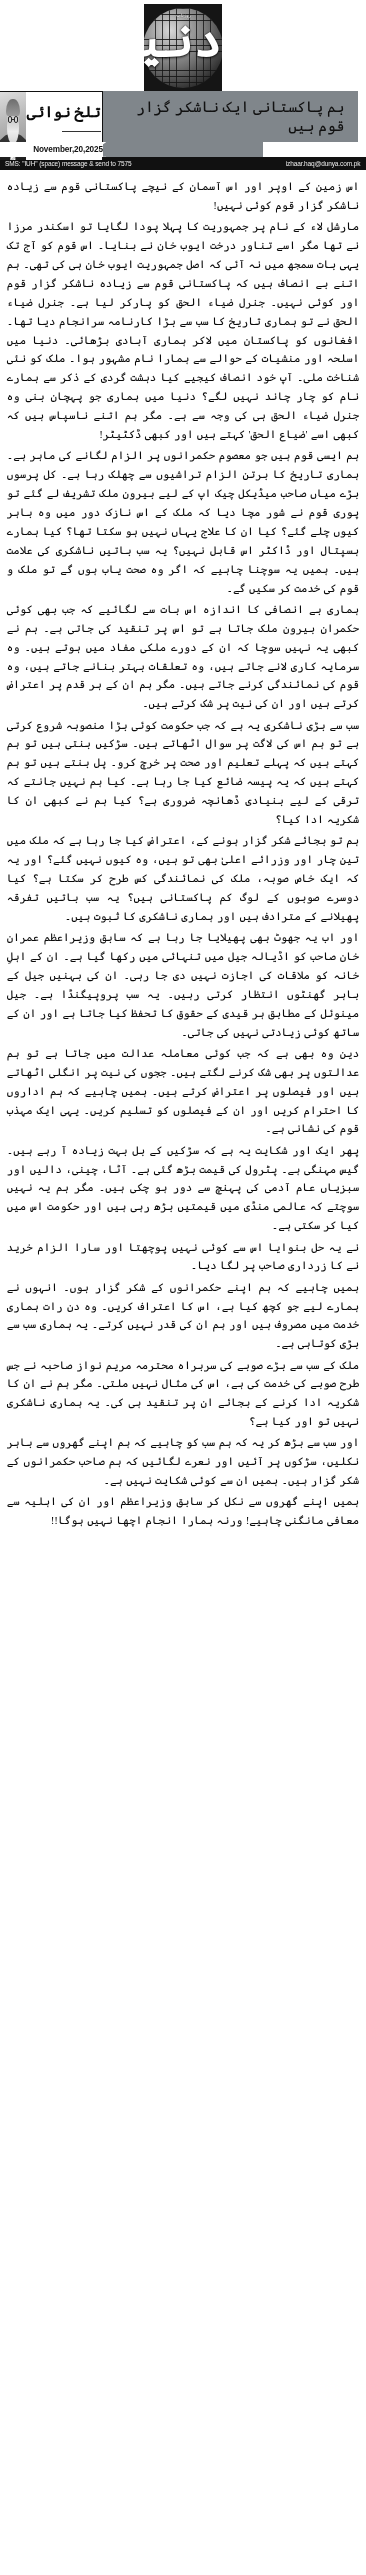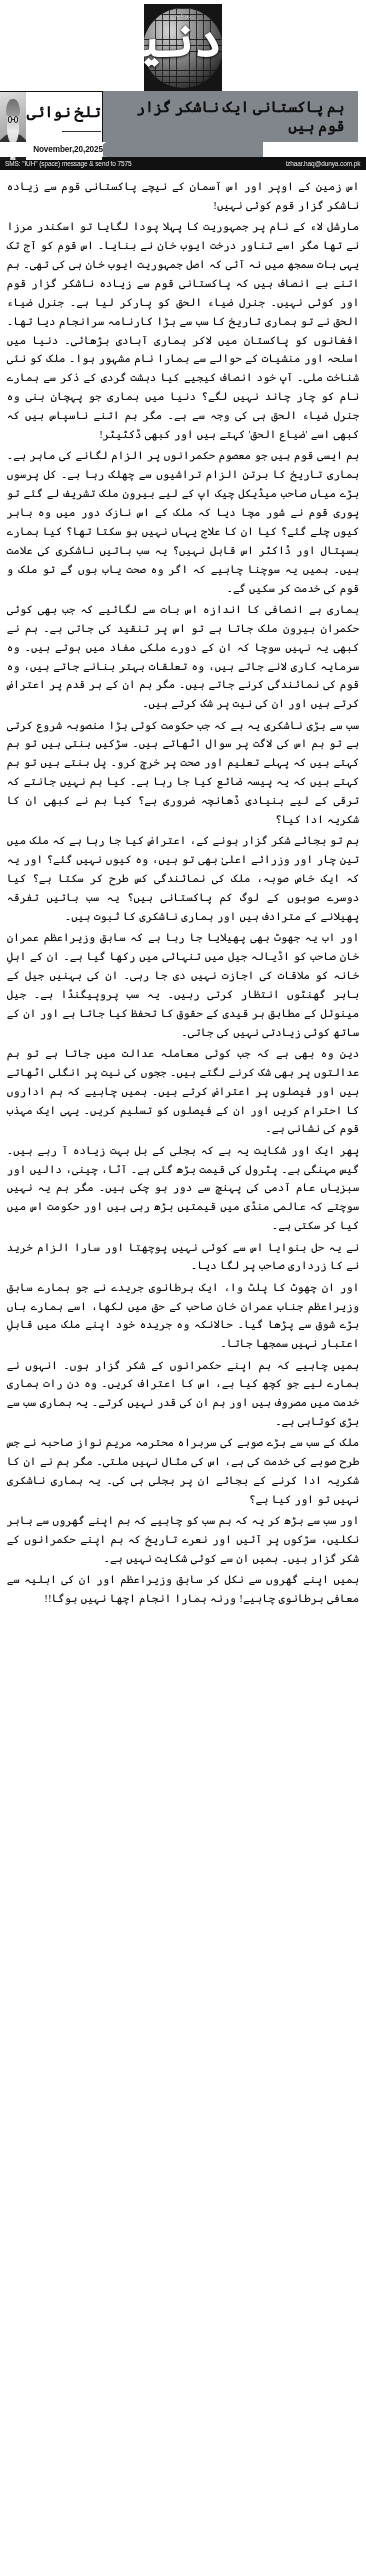--- a/index.html
+++ b/index.html
@@ -127,21 +127,21 @@
     align-items: center;
     justify-content: flex-start;
     padding: 0 10px 0 5.6px;
     margin-right: 8px;
   }
 
   .headline-text {
     color: #111;
     font-size: 15px;
     line-height: 1.25;
-    font-weight: 700;
+    font-weight: 400;
     font-family: "Liberation Serif", "DejaVu Serif", serif;
     text-align: right;
     width: 100%;
     padding-right: 3.4px;
     letter-spacing: 0;
   }
 
   
   .brand-block {
     width: 103px;
@@ -386,24 +386,23 @@
 
   <div class="article">
     <p class="para">اس زمین کے اوپر اور اس آسمان کے نیچے پاکستانی قوم سے زیادہ ناشکر گزار قوم کوئی نہیں!</p>
     <p class="para">مارشل لاء کے نام پر جمہوریت کا پہلا پودا لگایا تو اسکندر مرزا نے تھا مگر اسے تناور درخت ایوب خان نے بنایا۔ اس قوم کو آج تک یہی بات سمجھ میں نہ آئی کہ اصل جمہوریت ایوب خان ہی کی تھی۔ ہم اتنے بے انصاف ہیں کہ پاکستانی قوم سے زیادہ ناشکر گزار قوم اور کوئی نہیں۔ جنرل ضیاء الحق کو پارکر لیا ہے۔ جنرل ضیاء الحق نے تو ہماری تاریخ کا سب سے بڑا کارنامہ سرانجام دیا تھا۔ افغانوں کو پاکستان میں لاکر ہماری آبادی بڑھائی۔ دنیا میں اسلحہ اور منشیات کے حوالے سے ہمارا نام مشہور ہوا۔ ملک کو نئی شناخت ملی۔ آپ خود انصاف کیجیے کیا دہشت گردی کے ذکر سے ہمارے نام کو چار چاند نہیں لگے؟ دنیا میں ہماری جو پہچان بنی وہ جنرل ضیاء الحق ہی کی وجہ سے ہے۔ مگر ہم اتنے ناسپاس ہیں کہ کبھی اسے 'ضیاع الحق' کہتے ہیں اور کبھی ڈکٹیٹر!</p>
     <p class="para">ہم ایسی قوم ہیں جو معصوم حکمرانوں پر الزام لگانے کی ماہر ہے۔ ہماری تاریخ کا برتن الزام تراشیوں سے چھلک رہا ہے۔ کل پرسوں بڑے میاں صاحب میڈیکل چیک اپ کے لیے بیرون ملک تشریف لے گئے تو پوری قوم نے شور مچا دیا کہ ملک کے اس نازک دور میں وہ باہر کیوں چلے گئے؟ کیا ان کا علاج یہاں نہیں ہو سکتا تھا؟ کیا ہمارے ہسپتال اور ڈاکٹر اس قابل نہیں؟ یہ سب باتیں ناشکری کی علامت ہیں۔ ہمیں یہ سوچنا چاہیے کہ اگر وہ صحت یاب ہوں گے تو ملک و قوم کی خدمت کر سکیں گے۔</p>
     <p class="para">ہماری بے انصافی کا اندازہ اس بات سے لگائیے کہ جب بھی کوئی حکمران بیرون ملک جاتا ہے تو اس پر تنقید کی جاتی ہے۔ ہم نے کبھی یہ نہیں سوچا کہ ان کے دورے ملکی مفاد میں ہوتے ہیں۔ وہ سرمایہ کاری لانے جاتے ہیں، وہ تعلقات بہتر بنانے جاتے ہیں، وہ قوم کی نمائندگی کرنے جاتے ہیں۔ مگر ہم ان کے ہر قدم پر اعتراض کرتے ہیں اور ان کی نیت پر شک کرتے ہیں۔</p>
     <p class="para">سب سے بڑی ناشکری یہ ہے کہ جب حکومت کوئی بڑا منصوبہ شروع کرتی ہے تو ہم اس کی لاگت پر سوال اٹھاتے ہیں۔ سڑکیں بنتی ہیں تو ہم کہتے ہیں کہ پہلے تعلیم اور صحت پر خرچ کرو۔ پل بنتے ہیں تو ہم کہتے ہیں کہ یہ پیسہ ضائع کیا جا رہا ہے۔ کیا ہم نہیں جانتے کہ ترقی کے لیے بنیادی ڈھانچہ ضروری ہے؟ کیا ہم نے کبھی ان کا شکریہ ادا کیا؟</p>
     <p class="para">ہم تو بجائے شکر گزار ہونے کے، اعتراض کیا جا رہا ہے کہ ملک میں تین چار اور وزرائے اعلیٰ بھی تو ہیں، وہ کیوں نہیں گئے؟ اور یہ کہ ایک خاص صوبہ، ملک کی نمائندگی کس طرح کر سکتا ہے؟ کیا دوسرے صوبوں کے لوگ کم پاکستانی ہیں؟ یہ سب باتیں تفرقہ پھیلانے کے مترادف ہیں اور ہماری ناشکری کا ثبوت ہیں۔</p>
     <p class="para">اور اب یہ جھوٹ بھی پھیلایا جا رہا ہے کہ سابق وزیراعظم عمران خان صاحب کو اڈیالہ جیل میں تنہائی میں رکھا گیا ہے۔ ان کے اہلِ خانہ کو ملاقات کی اجازت نہیں دی جا رہی۔ ان کی بہنیں جیل کے باہر گھنٹوں انتظار کرتی رہیں۔ یہ سب پروپیگنڈا ہے۔ جیل مینوئل کے مطابق ہر قیدی کے حقوق کا تحفظ کیا جاتا ہے اور ان کے ساتھ کوئی زیادتی نہیں کی جاتی۔</p>
     <p class="para">دین وہ بھی ہے کہ جب کوئی معاملہ عدالت میں جاتا ہے تو ہم عدالتوں پر بھی شک کرنے لگتے ہیں۔ ججوں کی نیت پر انگلی اٹھاتے ہیں اور فیصلوں پر اعتراض کرتے ہیں۔ ہمیں چاہیے کہ ہم اداروں کا احترام کریں اور ان کے فیصلوں کو تسلیم کریں۔ یہی ایک مہذب قوم کی نشانی ہے۔</p>
-    <p class="para">پھر ایک اور شکایت یہ ہے کہ بجلی کے بل بہت زیادہ آ رہے ہیں۔ گیس مہنگی ہے۔ پٹرول کی قیمت بڑھ گئی ہے۔ آٹا، چینی، دالیں اور سبزیاں عام آدمی کی پہنچ سے دور ہو چکی ہیں۔ مگر ہم یہ نہیں سوچتے کہ عالمی منڈی میں قیمتیں بڑھ رہی ہیں اور حکومت اس میں کیا کر سکتی ہے۔</p>
+    <p class="para">پھر ایک اور شکایت یہ ہے کہ سڑکیں کے بل بہت زیادہ آ رہے ہیں۔ گیس مہنگی ہے۔ پٹرول کی قیمت بڑھ گئی ہے۔ آٹا، چینی، دالیں اور سبزیاں عام آدمی کی پہنچ سے دور ہو چکی ہیں۔ مگر ہم یہ نہیں سوچتے کہ عالمی منڈی میں قیمتیں بڑھ رہی ہیں اور حکومت اس میں کیا کر سکتی ہے۔</p>
     <p class="para">نے یہ حل بنوایا اس سے کوئی نہیں پوچھتا اور سارا الزام خرید نے کا زرداری صاحب پر لگا دیا۔</p>
-    <p class="para">اور ان چھوٹ کا پلٹ وا، ایک برطانوی جریدے نے جو ہمارے سابق وزیراعظم جناب عمران خان صاحب کے حق میں لکھا، اسے ہمارے ہاں بڑے شوق سے پڑھا گیا۔ حالانکہ وہ جریدہ خود اپنے ملک میں قابلِ اعتبار نہیں سمجھا جاتا۔</p>
     <p class="para">ہمیں چاہیے کہ ہم اپنے حکمرانوں کے شکر گزار ہوں۔ انہوں نے ہمارے لیے جو کچھ کیا ہے، اس کا اعتراف کریں۔ وہ دن رات ہماری خدمت میں مصروف ہیں اور ہم ان کی قدر نہیں کرتے۔ یہ ہماری سب سے بڑی کوتاہی ہے۔</p>
-    <p class="para">ملک کے سب سے بڑے صوبے کی سربراہ محترمہ مریم نواز صاحبہ نے جس طرح صوبے کی خدمت کی ہے، اس کی مثال نہیں ملتی۔ مگر ہم نے ان کا شکریہ ادا کرنے کے بجائے ان پر بجلی ہی کی۔ یہ ہماری ناشکری نہیں تو اور کیا ہے؟</p>
-    <p class="para">اور سب سے بڑھ کر یہ کہ ہم سب کو چاہیے کہ ہم اپنے گھروں سے باہر نکلیں، سڑکوں پر آئیں اور نعرے تاریخ کہ ہم اپنے حکمرانوں کے شکر گزار ہیں۔ ہمیں ان سے کوئی شکایت نہیں ہے۔</p>
-    <p class="para">ہمیں اپنے گھروں سے نکل کر سابق وزیراعظم اور ان کی اہلیہ سے معافی برطانوی چاہیے! ورنہ ہمارا انجام اچھا نہیں ہوگا!!</p>
+    <p class="para">ملک کے سب سے بڑے صوبے کی سربراہ محترمہ مریم نواز صاحبہ نے جس طرح صوبے کی خدمت کی ہے، اس کی مثال نہیں ملتی۔ مگر ہم نے ان کا شکریہ ادا کرنے کے بجائے ان پر تنقید ہی کی۔ یہ ہماری ناشکری نہیں تو اور کیا ہے؟</p>
+    <p class="para">اور سب سے بڑھ کر یہ کہ ہم سب کو چاہیے کہ ہم اپنے گھروں سے باہر نکلیں، سڑکوں پر آئیں اور نعرے لگائیں کہ ہم صاحب حکمرانوں کے شکر گزار ہیں۔ ہمیں ان سے کوئی شکایت نہیں ہے۔</p>
+    <p class="para">ہمیں اپنے گھروں سے نکل کر سابق وزیراعظم اور ان کی اہلیہ سے معافی مانگنی چاہیے! ورنہ ہمارا انجام اچھا نہیں ہوگا!!</p>
     <p class="para last"></p>
   </div>
 
 </div>
 
 
 </body></html>

